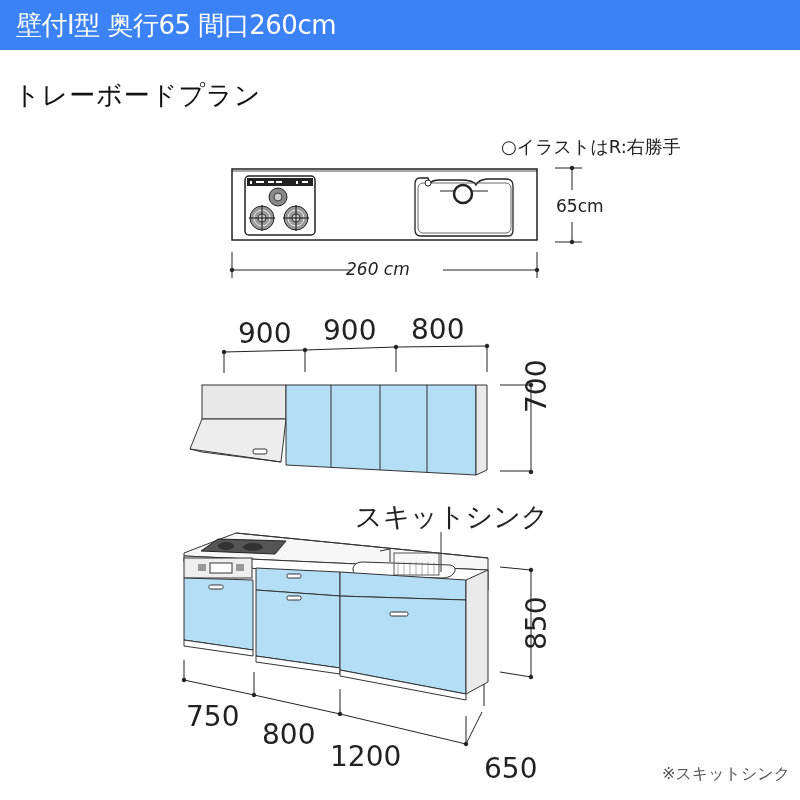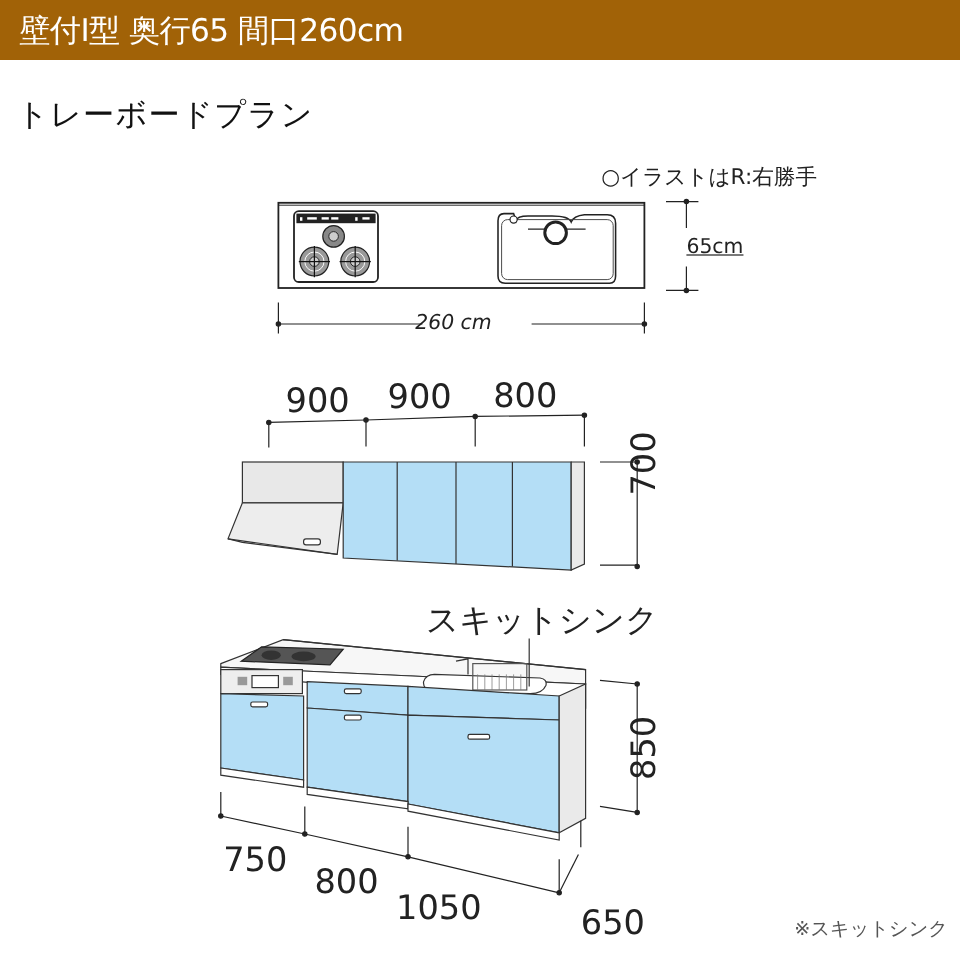--- a/index.html
+++ b/index.html
@@ -1,18 +1,18 @@
 <!DOCTYPE html>
 <html><head>
 <meta charset="utf-8">
 <style>
   html, body { margin:0; padding:0; background:#ffffff; }
   body { width:800px; height:800px; position:relative; overflow:hidden;
          font-family:"DejaVu Sans", "Liberation Sans", sans-serif; color:#222; }
-  .header { position:absolute; left:0; top:0; width:800px; height:50px; background:#a16207; }
+  .header { position:absolute; left:0; top:0; width:800px; height:50px; background:#3b82f6; }
   .header-title { position:absolute; left:16px; top:8px; font-size:26px; color:#fff; letter-spacing:-0.5px; white-space:nowrap; }
   .plan-title { position:absolute; left:14px; top:78px; font-size:26px; color:#111; letter-spacing:1px; white-space:nowrap; }
   .note-top { position:absolute; left:472px; top:135px; font-size:18px; color:#222; white-space:nowrap;margin-left:29px; }
   .dim-label { position:absolute; color:#222; white-space:nowrap; }
   .footnote { position:absolute; right:10px; top:764px; font-size:16px; color:#555; white-space:nowrap; }
   svg.draw { position:absolute; left:0; top:0; }
 </style>
 </head>
 <body>
 
@@ -178,27 +178,27 @@
       <circle cx="254" cy="695" r="1.8" fill="#222"></circle>
     <circle cx="340" cy="714" r="1.8" fill="#222"></circle>
       <circle cx="466" cy="744" r="1.8" fill="#222"></circle>
     <line x1="466" y1="716" x2="466" y2="744"></line>
     <line x1="466" y1="744" x2="482" y2="712"></line>
     <line x1="484" y1="684" x2="484" y2="706"></line>
   </g>
 </svg>
 
 <div class="dim-label" style="left:346px;top:259px;font-size:17px;font-style:italic;">260 cm</div>
-<div class="dim-label" style="left:572px;top:196px;font-size:17px;text-decoration:underline;">65cm</div>
+<div class="dim-label" style="left:556px;top:196px;font-size:17px;">65cm</div>
 
 <div class="dim-label" style="left:238px;top:317px;font-size:28px;">900</div>
 <div class="dim-label" style="left:323px;top:314px;font-size:28px;">900</div>
 <div class="dim-label" style="left:411px;top:313px;font-size:28px;">800</div>
 <div class="dim-label" style="left:520px;top:413px;font-size:28px;transform:rotate(-90deg);transform-origin:left top;">700</div>
 
 <div class="dim-label" style="left:355px;top:499px;font-size:27px;font-family:Liberation Mono, monospace;">スキットシンク</div>
 <div class="dim-label" style="left:520px;top:650px;font-size:28px;transform:rotate(-90deg);transform-origin:left top;">850</div>
 <div class="dim-label" style="left:186px;top:700px;font-size:28px;">750</div>
 <div class="dim-label" style="left:262px;top:718px;font-size:28px;">800</div>
-<div class="dim-label" style="left:330px;top:740px;font-size:28px;">1050</div>
+<div class="dim-label" style="left:330px;top:740px;font-size:28px;">1200</div>
 <div class="dim-label" style="left:484px;top:752px;font-size:28px;">650</div>
 
 <div class="footnote">※スキットシンク</div>
 
 </body></html>

